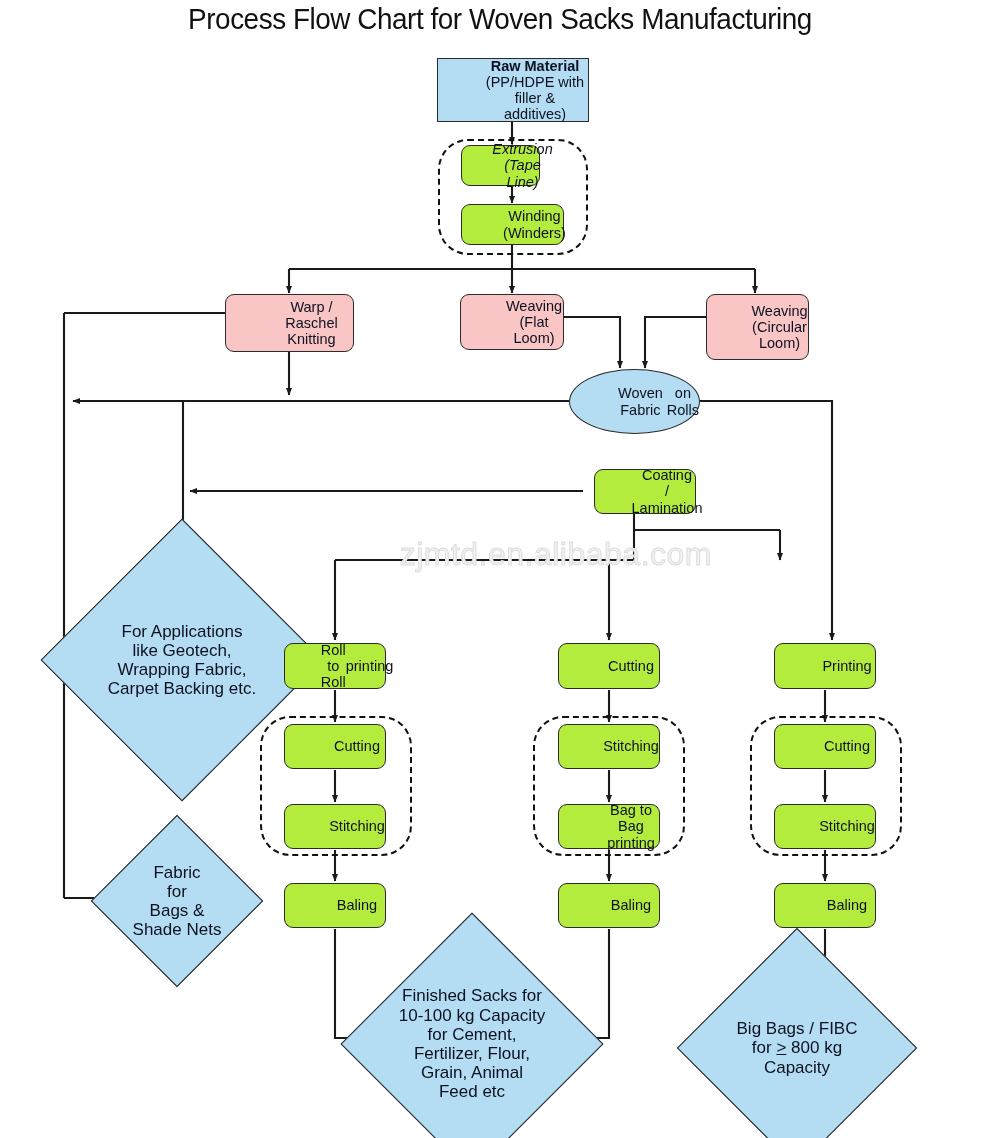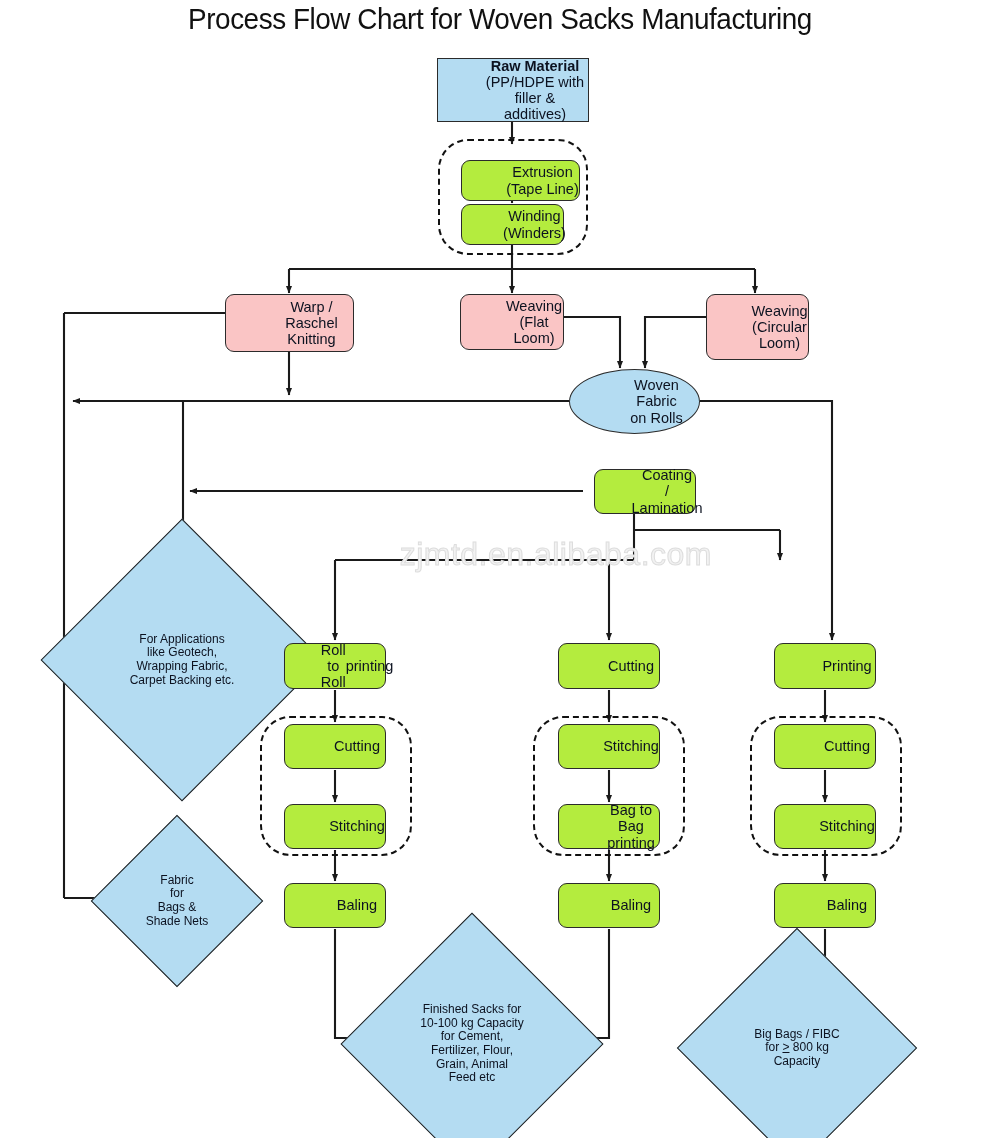--- a/index.html
+++ b/index.html
@@ -26,21 +26,21 @@
   .bold{font-weight:bold;}
 
   .ellipse{border-radius:50%;}
 
   .diamond{position:absolute;}
   .diamond .shape{position:absolute;left:0;top:0;width:100%;height:100%;
      background:#b4dcf2;border:1.7px solid #1b1b1b;transform:rotate(45deg);
      box-sizing:border-box;}
   .diamond .dtext{position:absolute;left:0;top:0;width:100%;height:100%;
      display:flex;align-items:center;justify-content:center;text-align:center;
-     line-height:1.13;color:#0c1220;font-size:12px;}
+     line-height:1.13;color:#0c1220;font-size:17px;}
 
   .dashgroup{position:absolute;box-sizing:border-box;border:2.2px dashed #111;
      border-radius:30px;background:transparent;}
 
   #watermark{position:absolute;left:292px;top:536px;width:420px;text-align:right;
      font-size:32px;color:#f2f2f2;letter-spacing:.5px;
      -webkit-text-stroke:1px #dddddd;white-space:nowrap;pointer-events:none;}
 
   .u{text-decoration:underline;}
 </style>
@@ -126,21 +126,21 @@
   <div class="dashgroup" style="left:260px;top:716px;width:152px;height:140px;"></div>
   <div class="dashgroup" style="left:533px;top:716px;width:152px;height:140px;"></div>
   <div class="dashgroup" style="left:750px;top:716px;width:152px;height:140px;"></div>
 
   <div class="node rect blue" style="left:437px;top:58px;width:152px;height:64px;flex-direction:column;">
     <span class="bold">Raw Material</span>
     <span>(PP/HDPE with</span>
     <span>filler &amp; additives)</span>
   </div>
 
-  <div class="node rect rounded green" style="left:461px;top:160px;width:119px;height:41px;flex-direction:column;">
+  <div class="node rect rounded green" style="left:461px;top:145px;width:79px;height:41px;flex-direction:column;font-style:italic;">
     <span>Extrusion</span>
     <span>(Tape Line)</span>
   </div>
 
   <div class="node rect rounded green" style="left:461px;top:204px;width:103px;height:41px;flex-direction:column;">
     <span>Winding</span>
     <span>(Winders)</span>
   </div>
 
   <div class="node rect rounded pink" style="left:225px;top:294px;width:129px;height:58px;flex-direction:column;">
@@ -152,21 +152,21 @@
     <span>Weaving</span>
     <span>(Flat Loom)</span>
   </div>
 
   <div class="node rect rounded pink" style="left:706px;top:294px;width:103px;height:66px;flex-direction:column;">
     <span>Weaving</span>
     <span>(Circular</span>
     <span>Loom)</span>
   </div>
 
-  <div class="node rect ellipse blue" style="left:569px;top:369px;width:131px;height:65px;flex-direction:column;">
+  <div class="node rect ellipse blue" style="left:569px;top:369px;width:131px;height:65px;flex-direction:row;">
     <span>Woven Fabric</span>
     <span>on Rolls</span>
   </div>
 
   <div class="node rect rounded green" style="left:583px;top:469px;width:102px;height:45px;flex-direction:column;margin-left:11px;">
     <span>Coating /</span>
     <span>Lamination</span>
   </div>
 
   <div class="diamond" style="left:82px;top:560px;width:200px;height:200px;">

